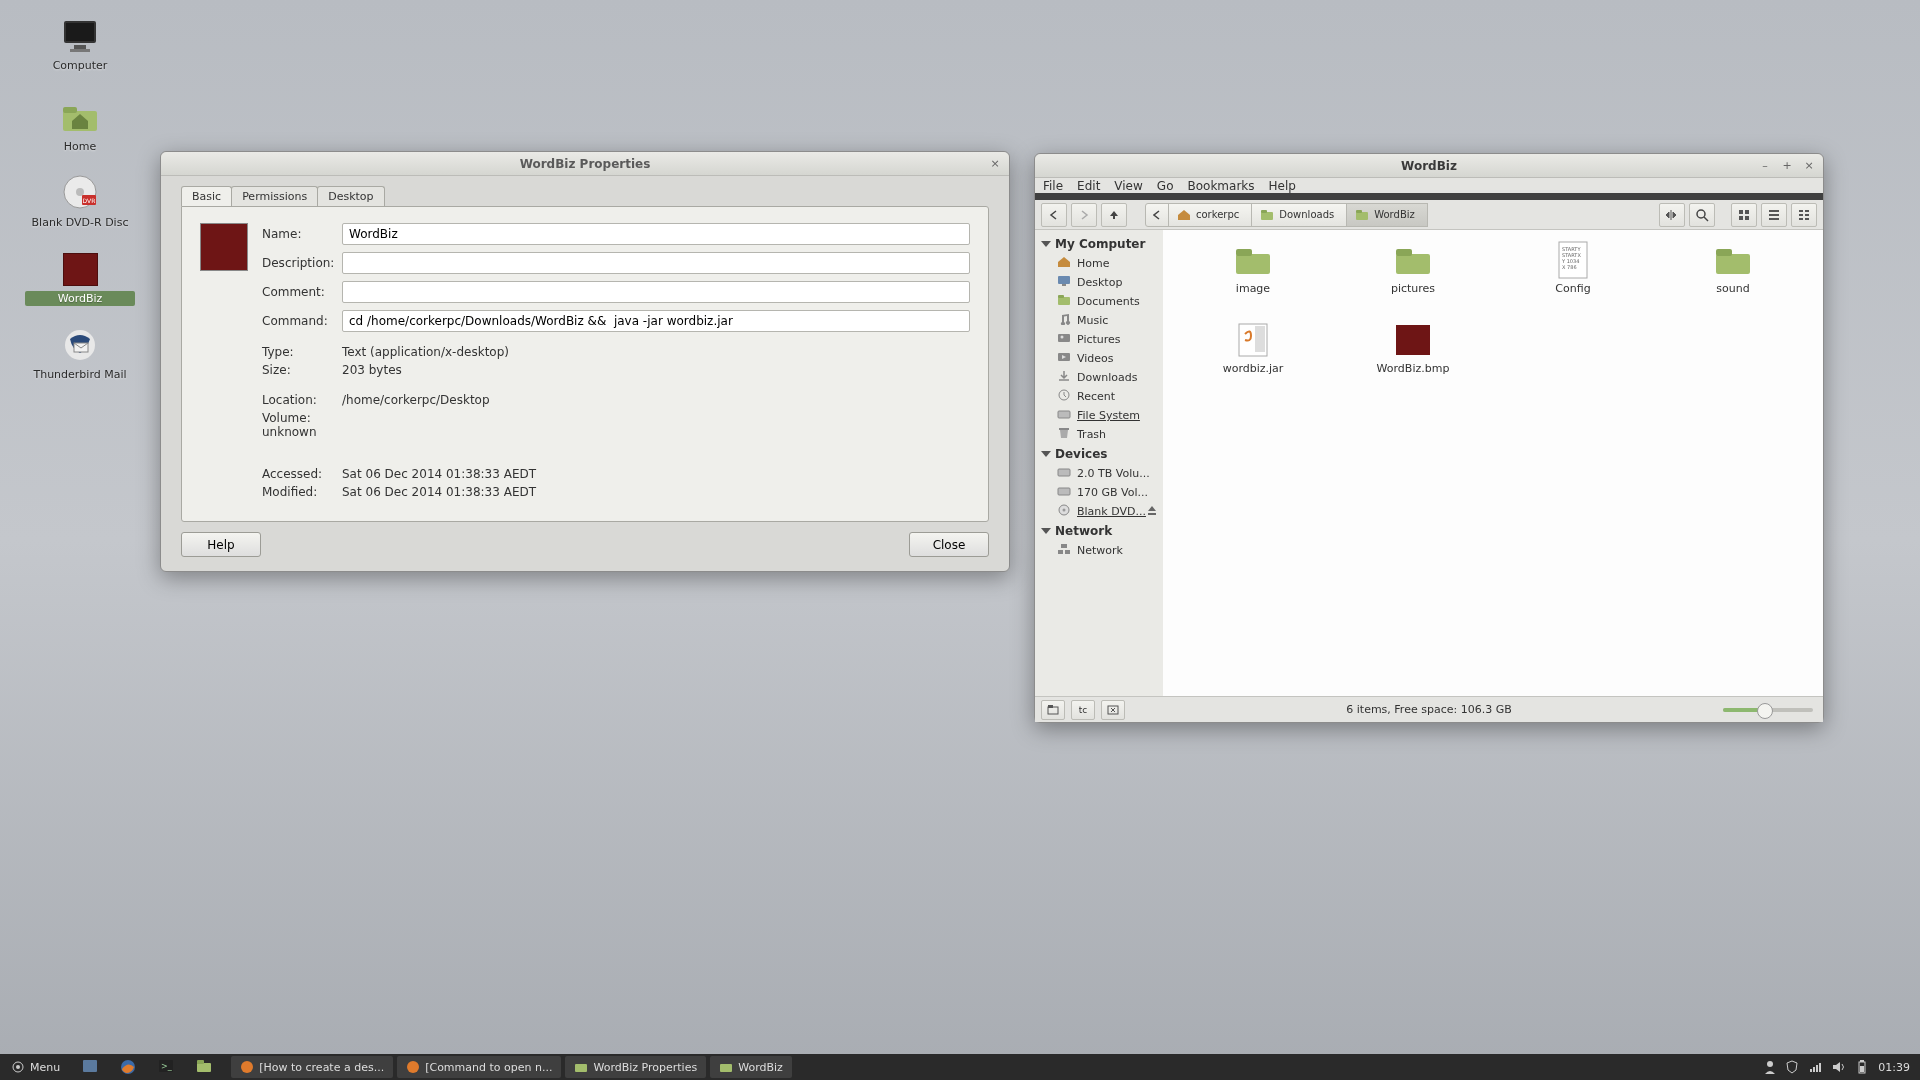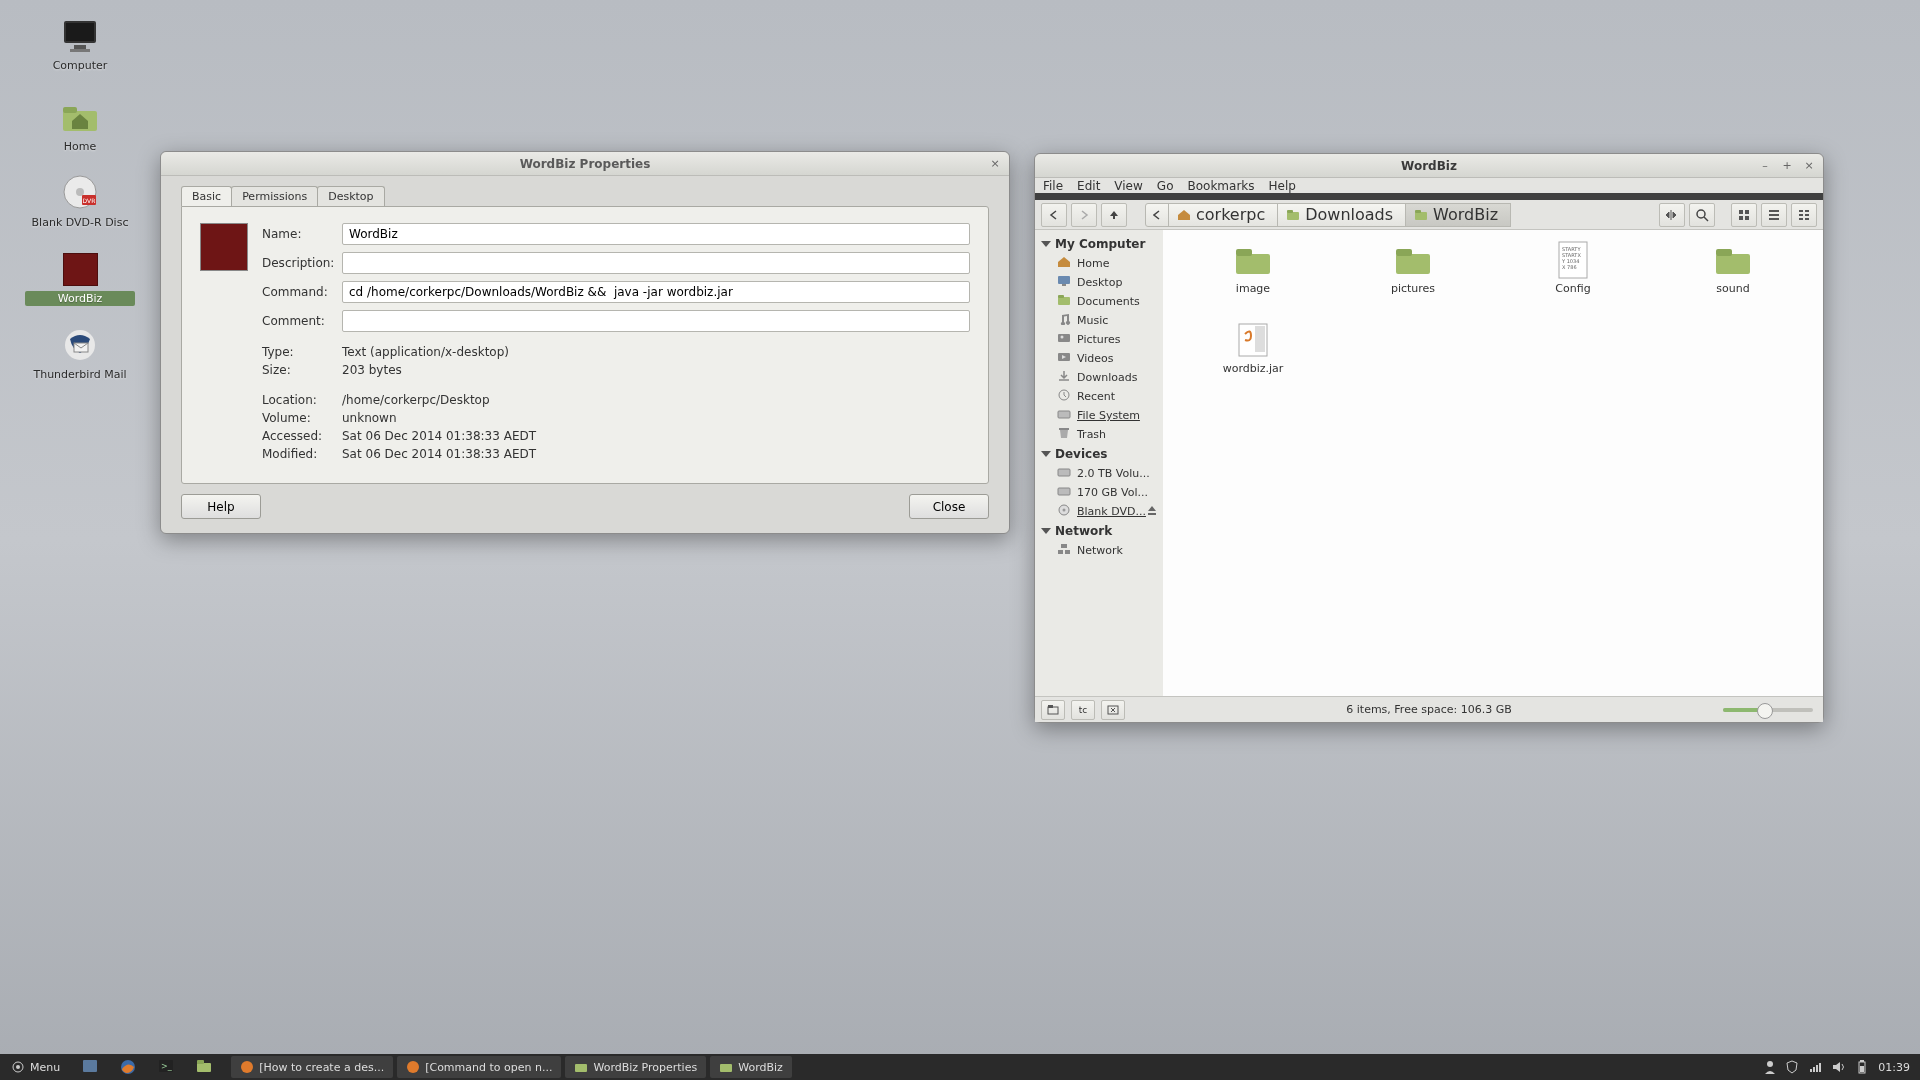--- a/index.html
+++ b/index.html
@@ -37,21 +37,21 @@
 .dlg-buttons { display: flex; justify-content: space-between; padding: 0 20px 14px; }
 .btn { min-width: 80px; height: 25px; border: 1px solid #9c9c96; background: linear-gradient(#f4f4f0,#dedede); border-radius: 3px; font-size: 12px; cursor: pointer; }
 .launcher-icon { width: 48px; height: 48px; background: #6e1515; border: 1px solid #888; margin-right: 14px; }
 
 
 .menubar { height: 22px; display: flex; align-items: center; padding: 0 8px; gap: 14px; font-size: 12px; background: #e4e4e1; border-bottom: 7px solid #404040; }
 .menubar span { cursor: pointer; }
 .toolbar { height: 30px; display: flex; align-items: center; padding: 0 6px; gap: 4px; background: #e4e4e1; border-bottom: 1px solid #c4c4c0; }
 .tbtn { width: 26px; height: 24px; border: 1px solid #bcbcb6; background: linear-gradient(#f3f3ef,#e2e2de); border-radius: 2px; display: flex; align-items: center; justify-content: center; cursor: pointer; font-size: 12px; }
 .pathbar { display: flex; margin-left: 4px; }
-.path-seg { height: 24px; padding: 0 12px 0 8px; border: 1px solid #b8b8b2; background: linear-gradient(#f5f5f1,#e4e4e0); display: flex; align-items: center; font-size: 16px; cursor: pointer; margin-right: -1px; gap: 5px; }
+.path-seg { height: 24px; padding: 0 12px 0 8px; border: 1px solid #b8b8b2; background: linear-gradient(#f5f5f1,#e4e4e0); display: flex; align-items: center; font-size: 10px; cursor: pointer; margin-right: -1px; gap: 5px; }
 .path-seg:first-child { border-radius: 3px 0 0 3px; padding-left:4px; }
 .path-seg.lead { width:24px; padding:0; justify-content:center; }
 .path-seg.active { background: linear-gradient(#d8d8d3,#c8c8c3); }
 .fm-body { flex: 1; display: flex; overflow: hidden; }
 .sidebar { width: 128px; background: #eaeae6; padding: 4px 0; font-size: 12px; overflow:hidden; }
 .side-section { padding: 3px 8px 3px 6px; font-weight: bold; cursor: pointer; display:flex; align-items:center; gap:4px; white-space:nowrap; }
 .side-item { padding: 2px 6px 2px 22px; font-size: 11px; cursor: pointer; display:flex; align-items:center; gap:6px; white-space:nowrap; overflow:hidden; text-overflow:ellipsis; position:relative; }
 .side-item.underline { text-decoration: underline; }
 .icon-pane { flex: 1; background: #fdfdfd; padding: 12px; display: grid; grid-template-columns: repeat(4, 1fr); grid-auto-rows: 76px; gap: 4px; align-content: start; }
 .file-item { display: flex; flex-direction: column; align-items: center; font-size: 11px; cursor: pointer; }
@@ -148,43 +148,43 @@
       <div style="flex:1;">
         <div class="form-row">
             <span class="lbl">Name:</span>
             <input value="WordBiz" style="">
           </div>
         <div class="form-row">
             <span class="lbl">Description:</span>
             <input value="" style="">
           </div>
         <div class="form-row">
+            <span class="lbl">Comment:</span>
+            <input value="" style="">
+          </div>
+        <div class="form-row">
             <span class="lbl">Command:</span>
             <input value="cd /home/corkerpc/Downloads/WordBiz &amp;&amp;  java -jar wordbiz.jar" style="">
-          </div>
-        <div class="form-row">
-            <span class="lbl">Comment:</span>
-            <input value="" style="">
           </div>
       </div>
     </div>
     <div style="padding-left:62px;">
       <div class="info-row">
           <span class="lbl">Type:</span>
           <span>Text (application/x-desktop)</span>
         </div>
       <div class="info-row" style="margin-bottom:16px;">
           <span class="lbl">Size:</span>
           <span>203 bytes</span>
         </div>
       <div class="info-row">
           <span class="lbl">Location:</span>
           <span>/home/corkerpc/Desktop</span>
         </div>
-      <div class="info-row" style="margin-bottom:4px;">
+      <div class="info-row" style="margin-bottom:28px;flex-direction:column;">
           <span class="lbl">Volume:</span>
           <span>unknown</span>
         </div>
       <div class="info-row">
           <span class="lbl">Accessed:</span>
           <span>Sat 06 Dec 2014 01:38:33 AEDT</span>
         </div>
       <div class="info-row">
           <span class="lbl">Modified:</span>
           <span>Sat 06 Dec 2014 01:38:33 AEDT</span>
@@ -458,20 +458,28 @@
         <div class="file-item">
           <div class="fi-icon">
             <svg width="40" height="36">
               <rect x="6" y="2" width="28" height="32" fill="#fff" stroke="#aaa"></rect>
               <rect x="22" y="4" width="10" height="26" fill="#ddd"></rect>
               <path d="M12 12 Q18 6 18 14 Q18 20 12 18" stroke="#d97a2b" fill="none" stroke-width="2"></path>
             </svg>
           </div>
           <span>wordbiz.jar</span>
         </div>
+        <div class="file-item">
+          <div class="fi-icon">
+            <svg width="34" height="30">
+              <rect width="34" height="30" fill="#6e1515"></rect>
+            </svg>
+          </div>
+          <span>WordBiz.bmp</span>
+        </div>
       </div>
   </div>
   <div class="statusbar">
     <div class="sb-left">
       <div class="tbtn" style="width:24px;height:20px">
           <svg width="12" height="10">
             <rect x="1" y="2" width="10" height="7" fill="none" stroke="#555"></rect>
             <rect x="1" y="0" width="5" height="3" fill="#555"></rect>
           </svg>
         </div>

